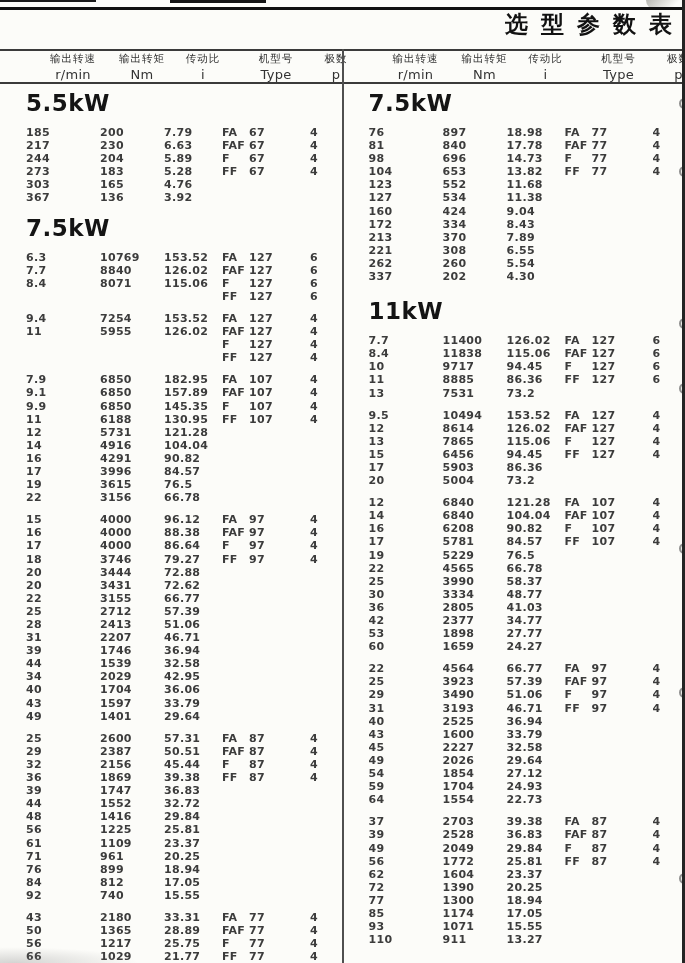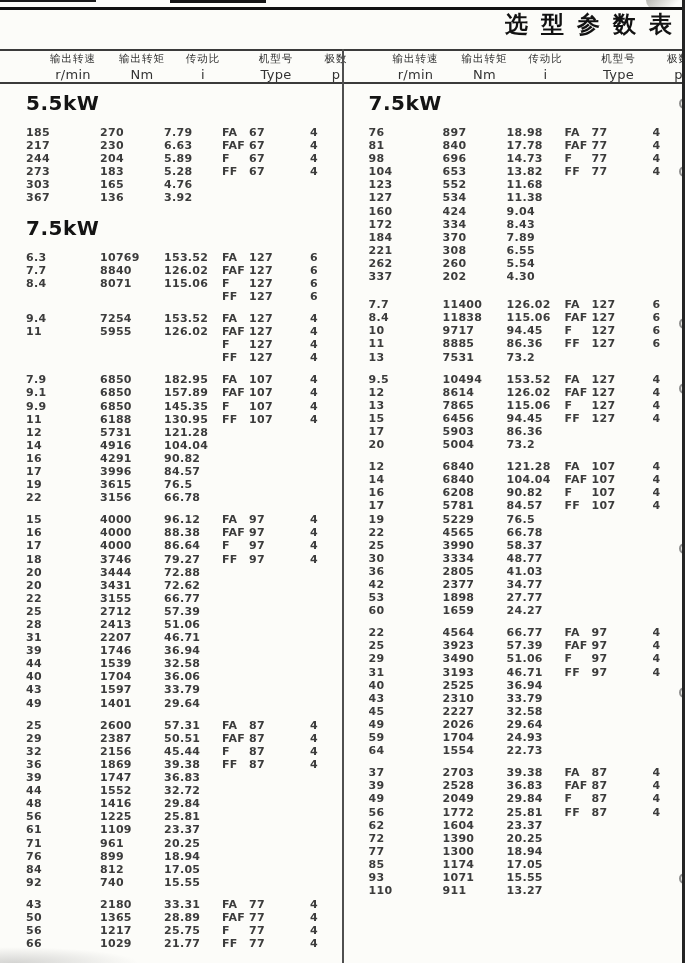--- a/index.html
+++ b/index.html
@@ -31,21 +31,21 @@
   }
   .head-half{width:50%;display:grid;grid-template-columns:74px 64px 58px 88px 32px;
     padding-left:36px;box-sizing:border-box;align-content:center;}
   .col-head{text-align:center;color:#333;}
   .col-head .zh{font-size:10.5px;letter-spacing:1px;line-height:12px;}
   .col-head .unit{font-size:13px;line-height:12px;margin-top:5px;letter-spacing:.3px;}
   
   .body-row{position:absolute;top:84px;bottom:0;left:0;width:100%;display:flex;}
   .half{width:50%;padding-left:26px;box-sizing:border-box;}
   .v-divider{position:absolute;left:342px;top:49px;bottom:0;width:1.5px;background:#4f4f4f;}
-  .kw-heading{font-size:20px;font-weight:bold;color:#141414;margin:0 0 9px;line-height:27px;letter-spacing:.5px;}
+  .kw-heading{font-size:23px;font-weight:bold;color:#141414;margin:0 0 9px;line-height:27px;letter-spacing:.5px;}
   .section:first-child .kw-heading{margin-top:6px;}
   .section + .section{margin-top:10px;}
   #half-right .section + .section{margin-top:15px;}
   .block{margin-bottom:9px;font-weight:bold;}
   .block:last-child{margin-bottom:0;}
   .row{display:grid;grid-template-columns:74px 64px 58px 88px 32px;height:13.1px;
     font-size:11px;line-height:13px;color:#3c3c3c;letter-spacing:.3px;}
   .cell{white-space:nowrap;}
   .cell-type{display:flex;}
   .type-prefix{width:27px;}
@@ -108,21 +108,21 @@
       </div>
   </div>
 
   <div class="body-row">
     <div class="half" id="half-left">
         <div class="section">
           <div class="kw-heading">5.5kW</div>
           <div class="block">
             <div class="row">
               <span class="cell">185</span>
-              <span class="cell">270</span>
+              <span class="cell">200</span>
               <span class="cell">7.79</span>
               <span class="cell cell-type">
                 <span class="type-prefix">FA</span>
                 <span class="type-size">67</span>
               </span>
               <span class="cell">4</span>
             </div>
             <div class="row">
               <span class="cell">217</span>
               <span class="cell">230</span>
@@ -471,20 +471,30 @@
               <span class="cell cell-type">
                 <span class="type-prefix"></span>
                 <span class="type-size"></span>
               </span>
               <span class="cell"></span>
             </div>
             <div class="row">
               <span class="cell">44</span>
               <span class="cell">1539</span>
               <span class="cell">32.58</span>
+              <span class="cell cell-type">
+                <span class="type-prefix"></span>
+                <span class="type-size"></span>
+              </span>
+              <span class="cell"></span>
+            </div>
+            <div class="row">
+              <span class="cell">34</span>
+              <span class="cell">2029</span>
+              <span class="cell">42.95</span>
               <span class="cell cell-type">
                 <span class="type-prefix"></span>
                 <span class="type-size"></span>
               </span>
               <span class="cell"></span>
             </div>
             <div class="row">
               <span class="cell">40</span>
               <span class="cell">1704</span>
               <span class="cell">36.06</span>
@@ -769,21 +779,21 @@
               <span class="cell">172</span>
               <span class="cell">334</span>
               <span class="cell">8.43</span>
               <span class="cell cell-type">
                 <span class="type-prefix"></span>
                 <span class="type-size"></span>
               </span>
               <span class="cell"></span>
             </div>
             <div class="row">
-              <span class="cell">184</span>
+              <span class="cell">213</span>
               <span class="cell">370</span>
               <span class="cell">7.89</span>
               <span class="cell cell-type">
                 <span class="type-prefix"></span>
                 <span class="type-size"></span>
               </span>
               <span class="cell"></span>
             </div>
             <div class="row">
               <span class="cell">221</span>
@@ -811,20 +821,21 @@
               <span class="cell">4.30</span>
               <span class="cell cell-type">
                 <span class="type-prefix"></span>
                 <span class="type-size"></span>
               </span>
               <span class="cell"></span>
             </div>
           </div>
         </div>
         <div class="section">
+          <div class="kw-heading">11kW</div>
           <div class="block">
             <div class="row">
               <span class="cell">7.7</span>
               <span class="cell">11400</span>
               <span class="cell">126.02</span>
               <span class="cell cell-type">
                 <span class="type-prefix">FA</span>
                 <span class="type-size">127</span>
               </span>
               <span class="cell">6</span>
@@ -1100,21 +1111,21 @@
               <span class="cell">2525</span>
               <span class="cell">36.94</span>
               <span class="cell cell-type">
                 <span class="type-prefix"></span>
                 <span class="type-size"></span>
               </span>
               <span class="cell"></span>
             </div>
             <div class="row">
               <span class="cell">43</span>
-              <span class="cell">2310</span>
+              <span class="cell">1600</span>
               <span class="cell">33.79</span>
               <span class="cell cell-type">
                 <span class="type-prefix"></span>
                 <span class="type-size"></span>
               </span>
               <span class="cell"></span>
             </div>
             <div class="row">
               <span class="cell">45</span>
               <span class="cell">2227</span>
@@ -1122,20 +1133,30 @@
               <span class="cell cell-type">
                 <span class="type-prefix"></span>
                 <span class="type-size"></span>
               </span>
               <span class="cell"></span>
             </div>
             <div class="row">
               <span class="cell">49</span>
               <span class="cell">2026</span>
               <span class="cell">29.64</span>
+              <span class="cell cell-type">
+                <span class="type-prefix"></span>
+                <span class="type-size"></span>
+              </span>
+              <span class="cell"></span>
+            </div>
+            <div class="row">
+              <span class="cell">54</span>
+              <span class="cell">1854</span>
+              <span class="cell">27.12</span>
               <span class="cell cell-type">
                 <span class="type-prefix"></span>
                 <span class="type-size"></span>
               </span>
               <span class="cell"></span>
             </div>
             <div class="row">
               <span class="cell">59</span>
               <span class="cell">1704</span>
               <span class="cell">24.93</span>

